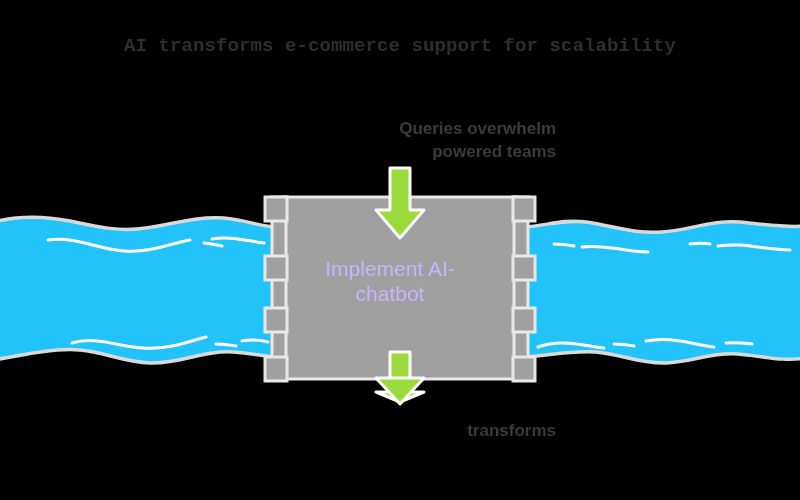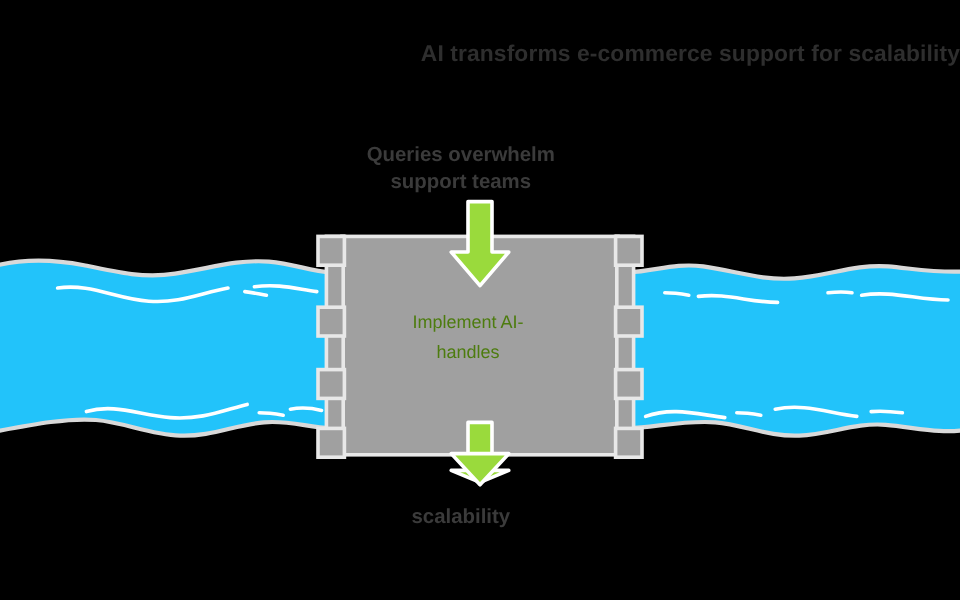--- a/index.html
+++ b/index.html
@@ -23,48 +23,49 @@
     position: absolute;
     inset: 0;
     width: 800px;
     height: 500px;
   }
   .txt-title {
     position: absolute;
     left: 0;
     top: 34px;
     width: 800px;
-    text-align: right;
+    text-align: center;
     font-size: 19px;
     font-weight: bold;
     letter-spacing: 0.1px;
     color: #2e2e2e;
     line-height: 24px;
     white-space: nowrap;
+    font-family: Liberation Mono, monospace;
   }
   .txt-label {
     position: absolute;
     width: 320px;
-    left: 224px;
-    text-align: center;
+    left: 236px;
+    text-align: right;
     font-size: 17px;
     font-weight: bold;
     color: #3b3b3b;
     line-height: 23px;
   }
   #label-top { top: 117px; }
   #label-bottom { top: 419px; }
   .txt-box {
     position: absolute;
     left: 288px;
     top: 256px;
     width: 204px;
     text-align: center;
-    font-size: 15px;
-    color: #4d7c0f;
+    font-size: 21px;
+    color: #c4b5fd;
     line-height: 25px;
   }
 </style>
 </head>
 <body>
 
 <div id="stage">
 
   <svg id="scene" viewBox="0 0 800 500" preserveAspectRatio="none">
 
@@ -155,25 +156,25 @@
                Z"></path>
       <path fill="#9ada3c" stroke="#ffffff" stroke-width="3" stroke-linejoin="round" d="M 376,378 L 424,378 L 400,404 Z"></path>
     </g>
 
   </svg>
 
   <div class="txt-title">AI transforms e-commerce support for scalability</div>
 
   <div class="txt-label" id="label-top">
     <div>Queries overwhelm</div>
-    <div>support teams</div>
+    <div>powered teams</div>
   </div>
 
   <div class="txt-box">
     <div>Implement AI-</div>
-    <div>handles</div>
+    <div>chatbot</div>
   </div>
 
   <div class="txt-label" id="label-bottom">
-    <div>scalability</div>
+    <div>transforms</div>
   </div>
 
 </div>
 
 </body></html>

